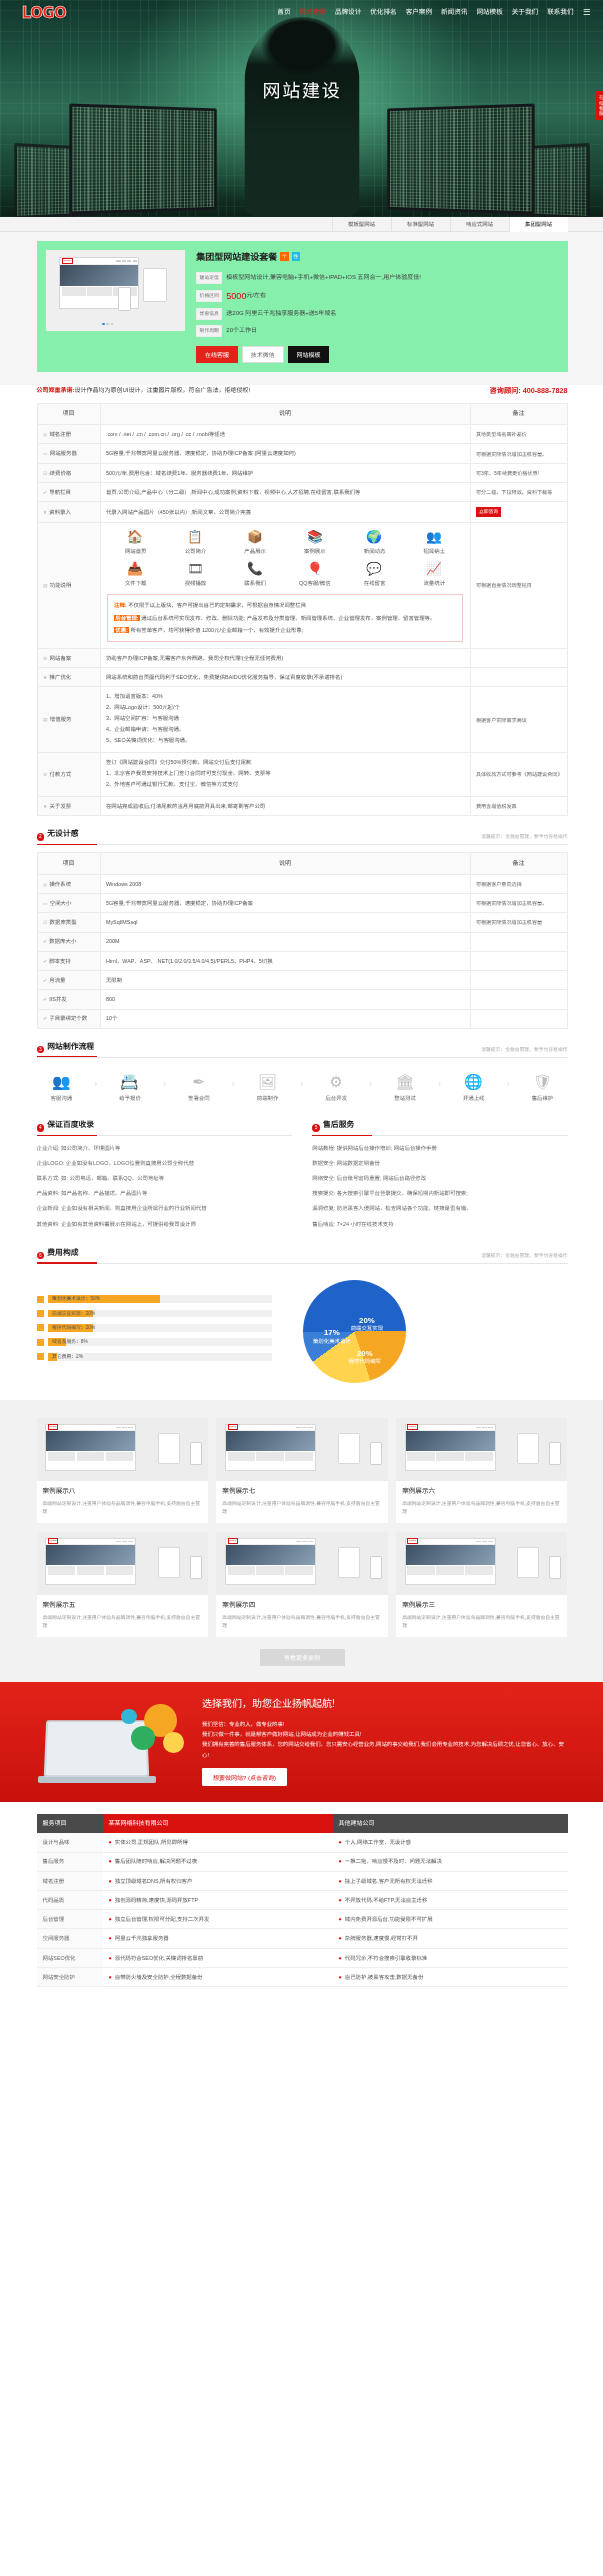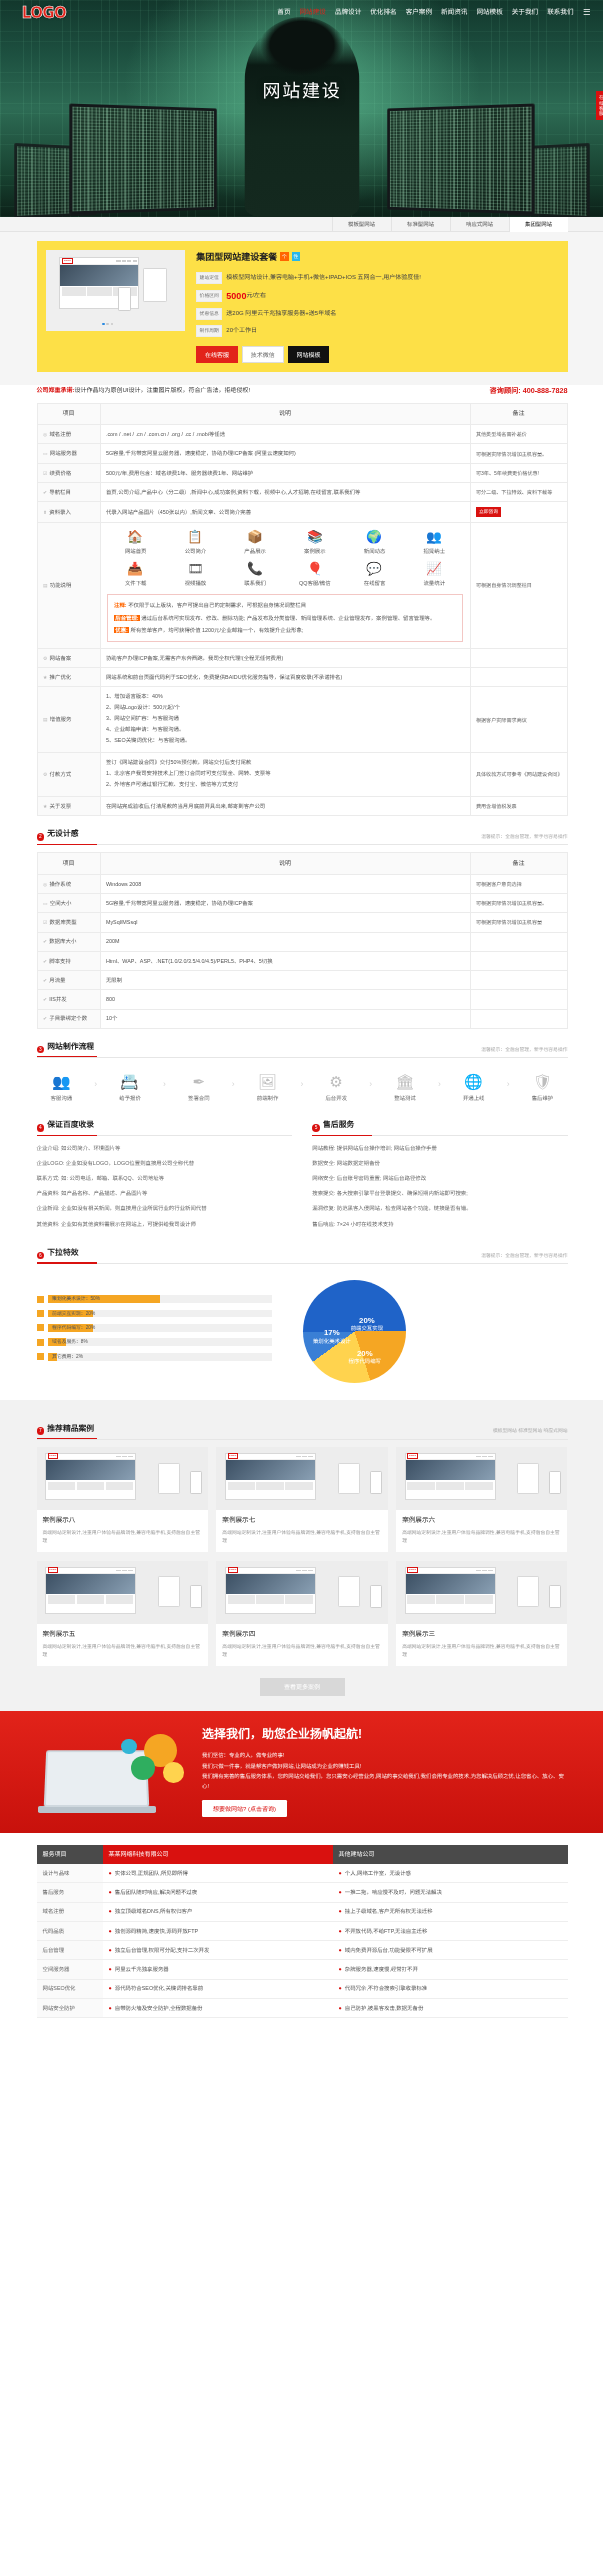--- a/index.html
+++ b/index.html
@@ -78,21 +78,21 @@
   .tabbar { width:604px; background:#f3f3f3; border-bottom:0.6px solid #e3e3e3; height:14.5px; }
   .tabbar .inner { width:531px; margin:0 auto; display:flex; justify-content:flex-end; height:14.5px; }
   .tabbar a {
     display:flex; align-items:center; justify-content:center; width:59px; height:14.5px;
     font-size:5.4px; color:#555; text-decoration:none; border-left:0.6px solid #e3e3e3;
   }
   .tabbar a.active { background:#fff; color:#222; }
 
   
   .product-sec { background:#f5f5f5; padding:9.7px 0 13.3px; }
-  .product { background:#fde047; display:flex; padding:8.5px 9.7px; gap:11px; }
+  .product { background:#86efac; display:flex; padding:8.5px 9.7px; gap:11px; }
   .mock { width:139px; height:81px; background:#efefef; position:relative; flex:none; }
   .mock .screen2 { position:absolute; left:13.3px; top:7.2px; width:80px; height:52px; background:#fff; border:0.6px solid #d6d6d6; }
   .mock .sc-top { height:7.2px; background:#fff; border-bottom:0.6px solid #eee; display:flex; align-items:center; padding:0 1.8px; }
   .mock .sc-logo { font-size:2.4px; color:#d9110f; font-weight:bold; border:0.3px solid #d9110f; padding:0 0.6px; }
   .mock .sc-nav { margin-left:auto; display:flex; gap:1.2px; }
   .mock .sc-nav i { display:block; width:4.2px; height:1.2px; background:#cfcfcf; }
   .mock .sc-hero { height:20.5px; background:linear-gradient(135deg,#3b4c5c,#7d93a6); }
   .mock .sc-rows { padding:1.2px 1.8px; display:flex; gap:1.2px; }
   .mock .sc-rows i { flex:1; height:9.7px; background:#e6e6e6; display:block; }
   .mock .tablet { position:absolute; left:97px; top:18px; width:24px; height:34px; background:#fff; border:0.6px solid #d6d6d6; border-radius:1.2px; }
@@ -105,21 +105,21 @@
   .p-title { font-size:9px; color:#222; font-weight:bold; display:flex; align-items:center; gap:3px; }
   .p-title .tg { font-size:4.8px; color:#fff; padding:0.6px 1.8px; font-weight:normal; }
   .p-title .tg.o { background:#f60; }
   .p-title .tg.b { background:#29b7e8; }
   .p-rows { margin-top:7.8px; }
   .p-row { display:flex; align-items:center; margin-bottom:4.8px; font-size:6px; color:#444; }
   .p-row .lbl {
     background:#f2f2f2; color:#777; font-size:4.8px; padding:1.2px 2.4px; margin-right:4.2px;
     white-space:nowrap; border:0.6px solid #ececec;
   }
-  .p-row .price { color:#e60012; font-size:9px; font-weight:bold; margin-right:0; }
+  .p-row .price { color:#e60012; font-size:9px; font-weight:normal; margin-right:0; }
   .p-btns { margin-top:9.7px; display:flex; gap:4.2px; }
   .p-btns button { font-family:inherit; font-size:6px; padding:3px 7.8px; border:0.6px solid transparent; cursor:pointer; }
   .b-red { background:#e2231a; color:#fff; }
   .b-wht { background:#fff; color:#666; border-color:#ddd !important; }
   .b-blk { background:#111; color:#fff; }
 
   
   .sec-head { display:flex; align-items:flex-end; border-bottom:0.6px solid #e6e6e6; padding-bottom:3.6px; margin:12px 0 7.2px; position:relative; }
   .sec-head .num {
     width:7.8px; height:7.8px; border-radius:50%; background:#d9110f; color:#fff;
@@ -214,21 +214,21 @@
   .cta .wrap { display:flex; align-items:center; gap:14.5px; }
   .cta-art { width:151px; height:91px; position:relative; flex:none; }
   .cta-art .laptop { position:absolute; left:8.5px; bottom:9.7px; width:103px; height:58px; background:#e9eef2; border:2.4px solid #cfd8de; border-radius:3px; transform:perspective(254px) rotateX(12deg); }
   .cta-art .base { position:absolute; left:1.2px; bottom:3.6px; width:118px; height:7.2px; background:#b9c4cc; border-radius:1.8px; }
   .cta-art .blob { position:absolute; border-radius:50%; }
   .cta-art .b1 { right:11px; top:8.5px; width:33px; height:33px; background:#f5a623; }
   .cta-art .b2 { right:33px; top:31px; width:24px; height:24px; background:#2fae5f; }
   .cta-art .b3 { right:3.6px; top:37px; width:20.5px; height:20.5px; background:#ffd34e; }
   .cta-art .b4 { right:51px; top:13.3px; width:15.7px; height:15.7px; background:#33b6d6; }
   .cta-text { flex:1; }
-  .cta-text h3 { font-size:12px; margin-bottom:6.6px; font-weight:bold; }
+  .cta-text h3 { font-size:10px; margin-bottom:6.6px; font-weight:normal; }
   .cta-text p { font-size:5.4px; line-height:1.9; opacity:.95; }
   .cta-btn {
     margin-top:8.5px; background:#fff; color:#d9110f; border:none; font-family:inherit;
     font-size:6px; padding:4.2px 11px; cursor:pointer; border-radius:1.2px;
   }
 
   
   .cmp-sec { background:#fff; padding:12px 0 18px; }
   table.cmp { width:100%; border-collapse:collapse; font-size:5.4px; }
   table.cmp th { padding:4.8px 6px; color:#fff; font-weight:normal; text-align:left; font-size:6px; }
@@ -573,21 +573,21 @@
       <div class="info-line">搜索提交: 各大搜索引擎平台登录提交、确保短期内新站即可搜索;</div>
       <div class="info-line">漏洞修复: 防范黑客入侵网站，检查网站各个功能，链接是否有错。</div>
       <div class="info-line">售后响应: 7×24 小时在线技术支持</div>
     </div>
   </div>
 </div>
 
 <div class="wrap">
   <div class="sec-head">
     <span class="num">6</span>
-    <h2>下拉特效</h2>
+    <h2>费用构成</h2>
     <span class="tip">温馨提示：全后台管理，新手也容易操作</span>
   </div>
 
   <div class="cost-wrap">
     <div class="bars">
       <div class="bar-row">
           <span class="bl"></span>
           <div class="bar-track">
             <div class="bar-fill" style="width: 50%;"></div>
             <span class="bt">策划化美术设计：50%</span>
@@ -628,25 +628,20 @@
         <span class="lab" id="pl0" style="left: 28%; top: 42%; transform: translate(-50%, -50%);"><b>17%</b>策划化美术设计</span>
         <span class="lab" id="pl1" style="left: 62%; top: 30%; transform: translate(-50%, -50%);"><b>20%</b>前端交互实现</span>
         <span class="lab" id="pl2" style="left: 60%; top: 62%; transform: translate(-50%, -50%);"><b>20%</b>程序代码编写</span>
       </div>
     </div>
   </div>
 </div>
 
 <div class="cases-sec">
   <div class="wrap">
-    <div class="sec-head">
-      <span class="num">7</span>
-      <h2>推荐精品案例</h2>
-      <span class="tip">模板型网站   标准型网站   响应式网站</span>
-    </div>
     <div class="case-grid">
 
       <div class="case-card">
         <div class="case-thumb">
           <div class="lap">
               <div class="bar">
                 <span class="lg">LOGO</span>
                 <span class="nv">
                   <i></i>
                   <i></i>

